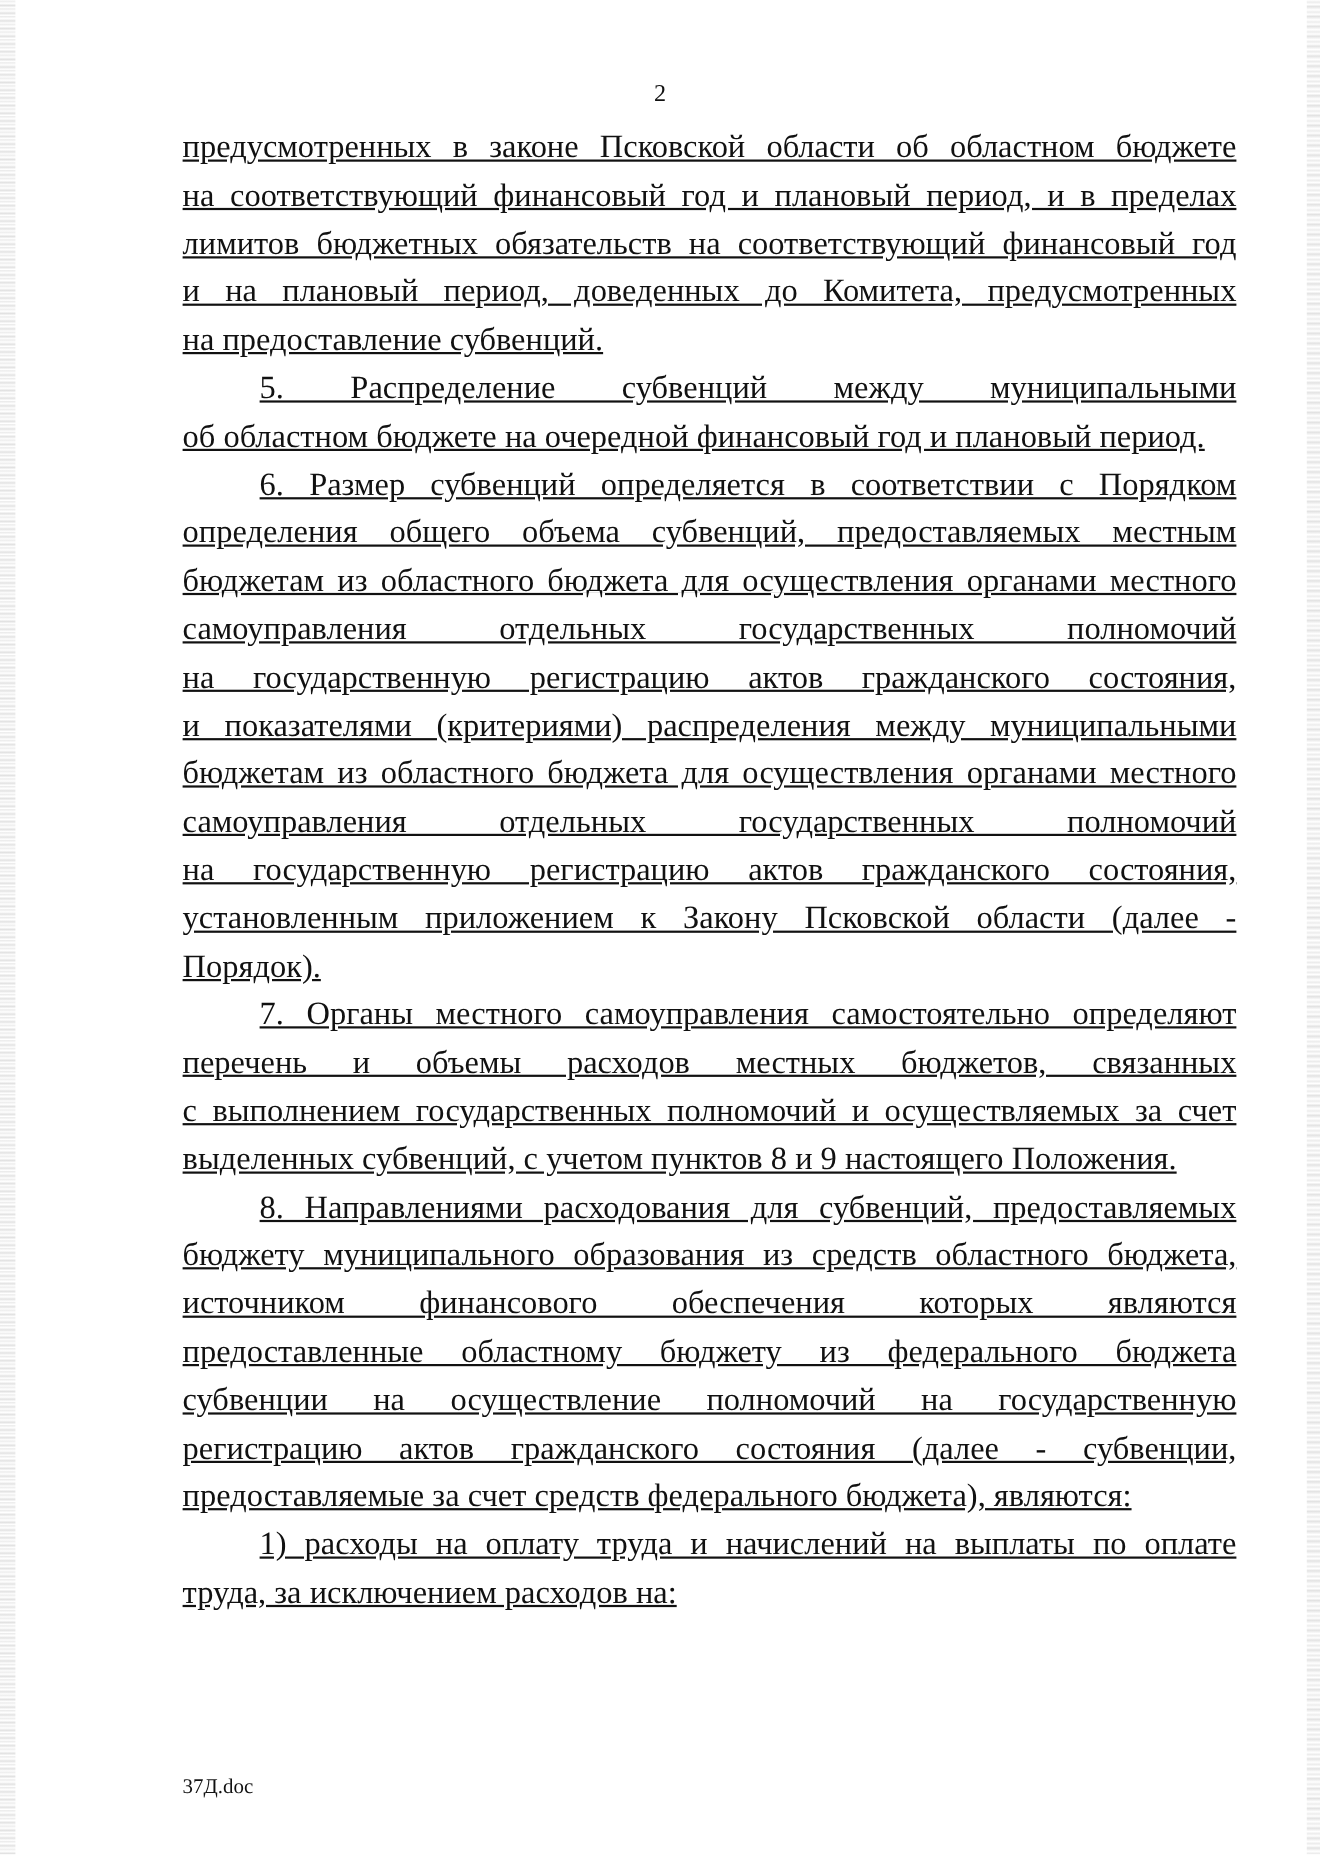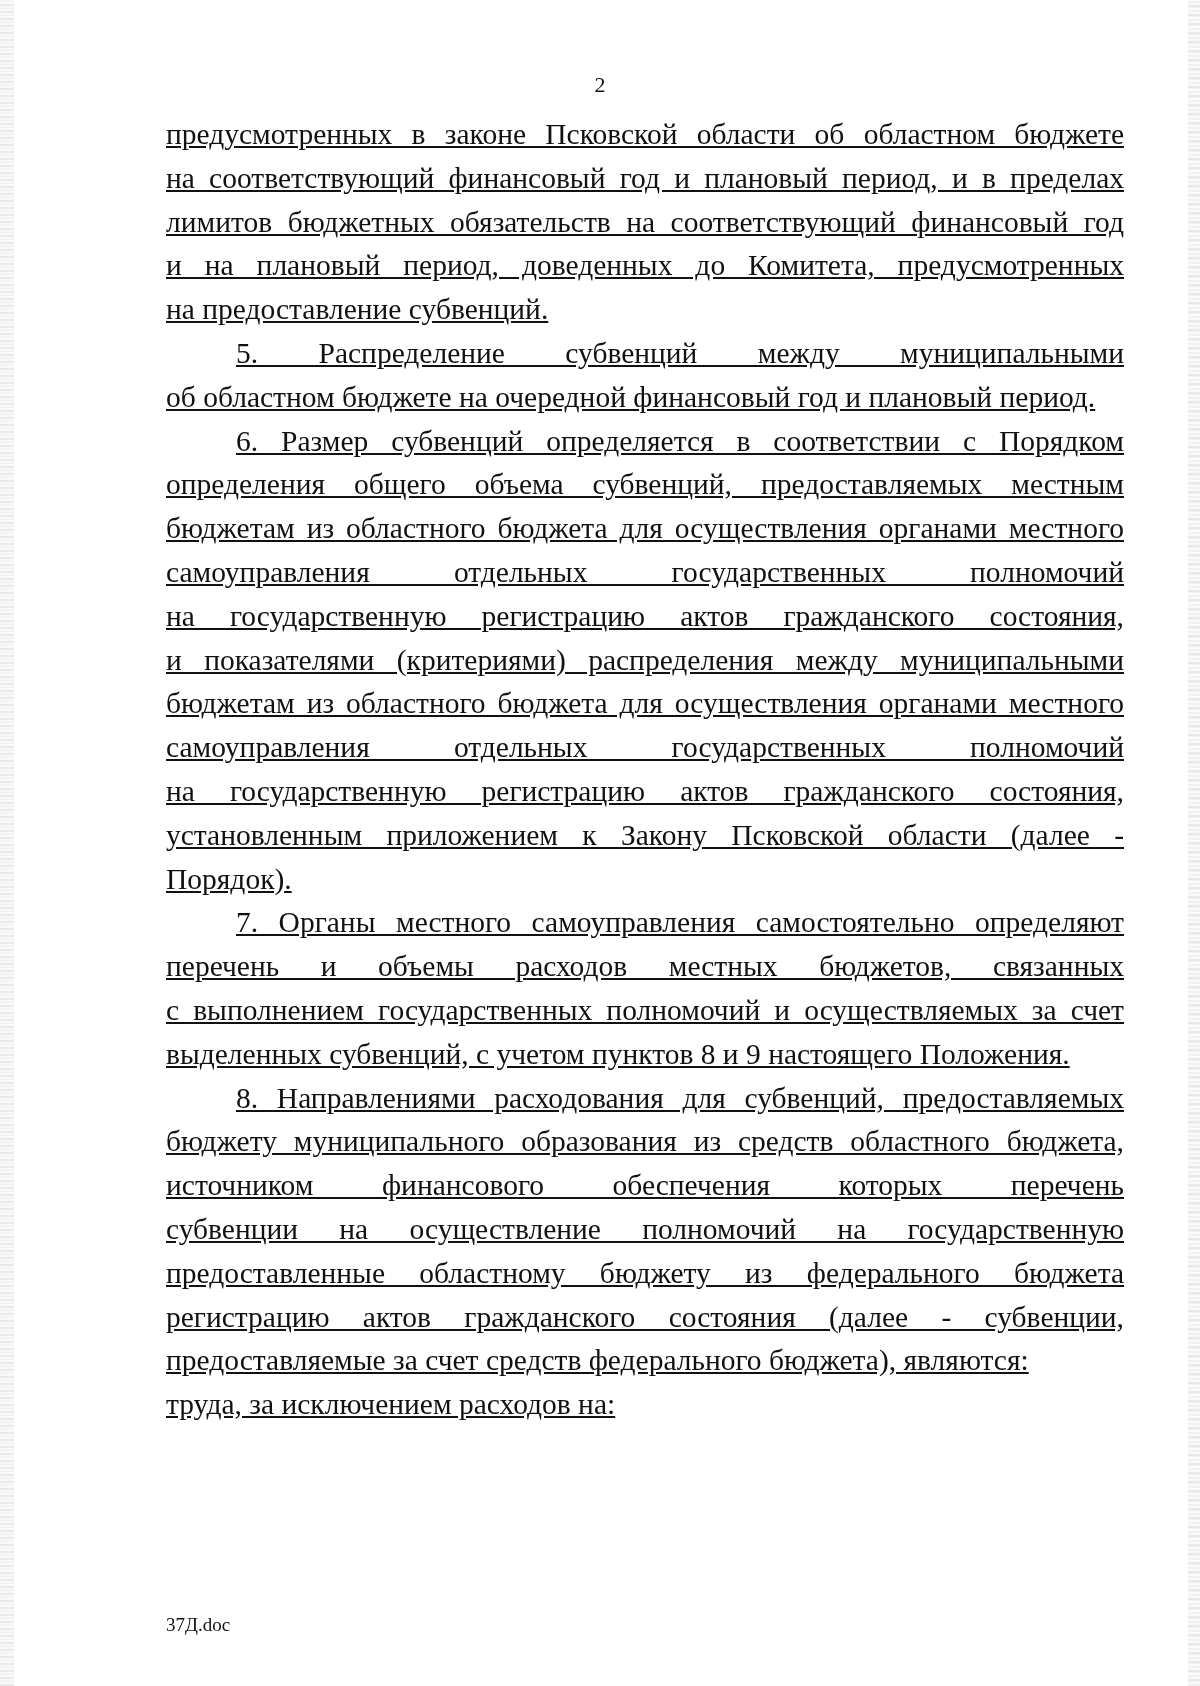--- a/index.html
+++ b/index.html
@@ -107,26 +107,27 @@
   <div>
     <div class="line indent">7. Органы местного самоуправления самостоятельно определяют</div>
     <div class="line">перечень и объемы расходов местных бюджетов, связанных</div>
     <div class="line">с выполнением государственных полномочий и осуществляемых за счет</div>
     <div class="line last">выделенных субвенций, с учетом пунктов 8 и 9 настоящего Положения.</div>
   </div>
 
   <div>
     <div class="line indent">8. Направлениями расходования для субвенций, предоставляемых</div>
     <div class="line">бюджету муниципального образования из средств областного бюджета,</div>
-    <div class="line">источником финансового обеспечения которых перечень</div>
+    <div class="line">источником финансового обеспечения которых являются</div>
+    <div class="line">предоставленные областному бюджету из федерального бюджета</div>
     <div class="line">субвенции на осуществление полномочий на государственную</div>
-    <div class="line">предоставленные областному бюджету из федерального бюджета</div>
     <div class="line">регистрацию актов гражданского состояния (далее - субвенции,</div>
     <div class="line last">предоставляемые за счет средств федерального бюджета), являются:</div>
   </div>
 
   <div>
+    <div class="line indent">1) расходы на оплату труда и начислений на выплаты по оплате</div>
     <div class="line last">труда, за исключением расходов на:</div>
   </div>
 
 </div>
 
 <div class="footer-filename">37Д.doc</div>
 
 </body></html>

